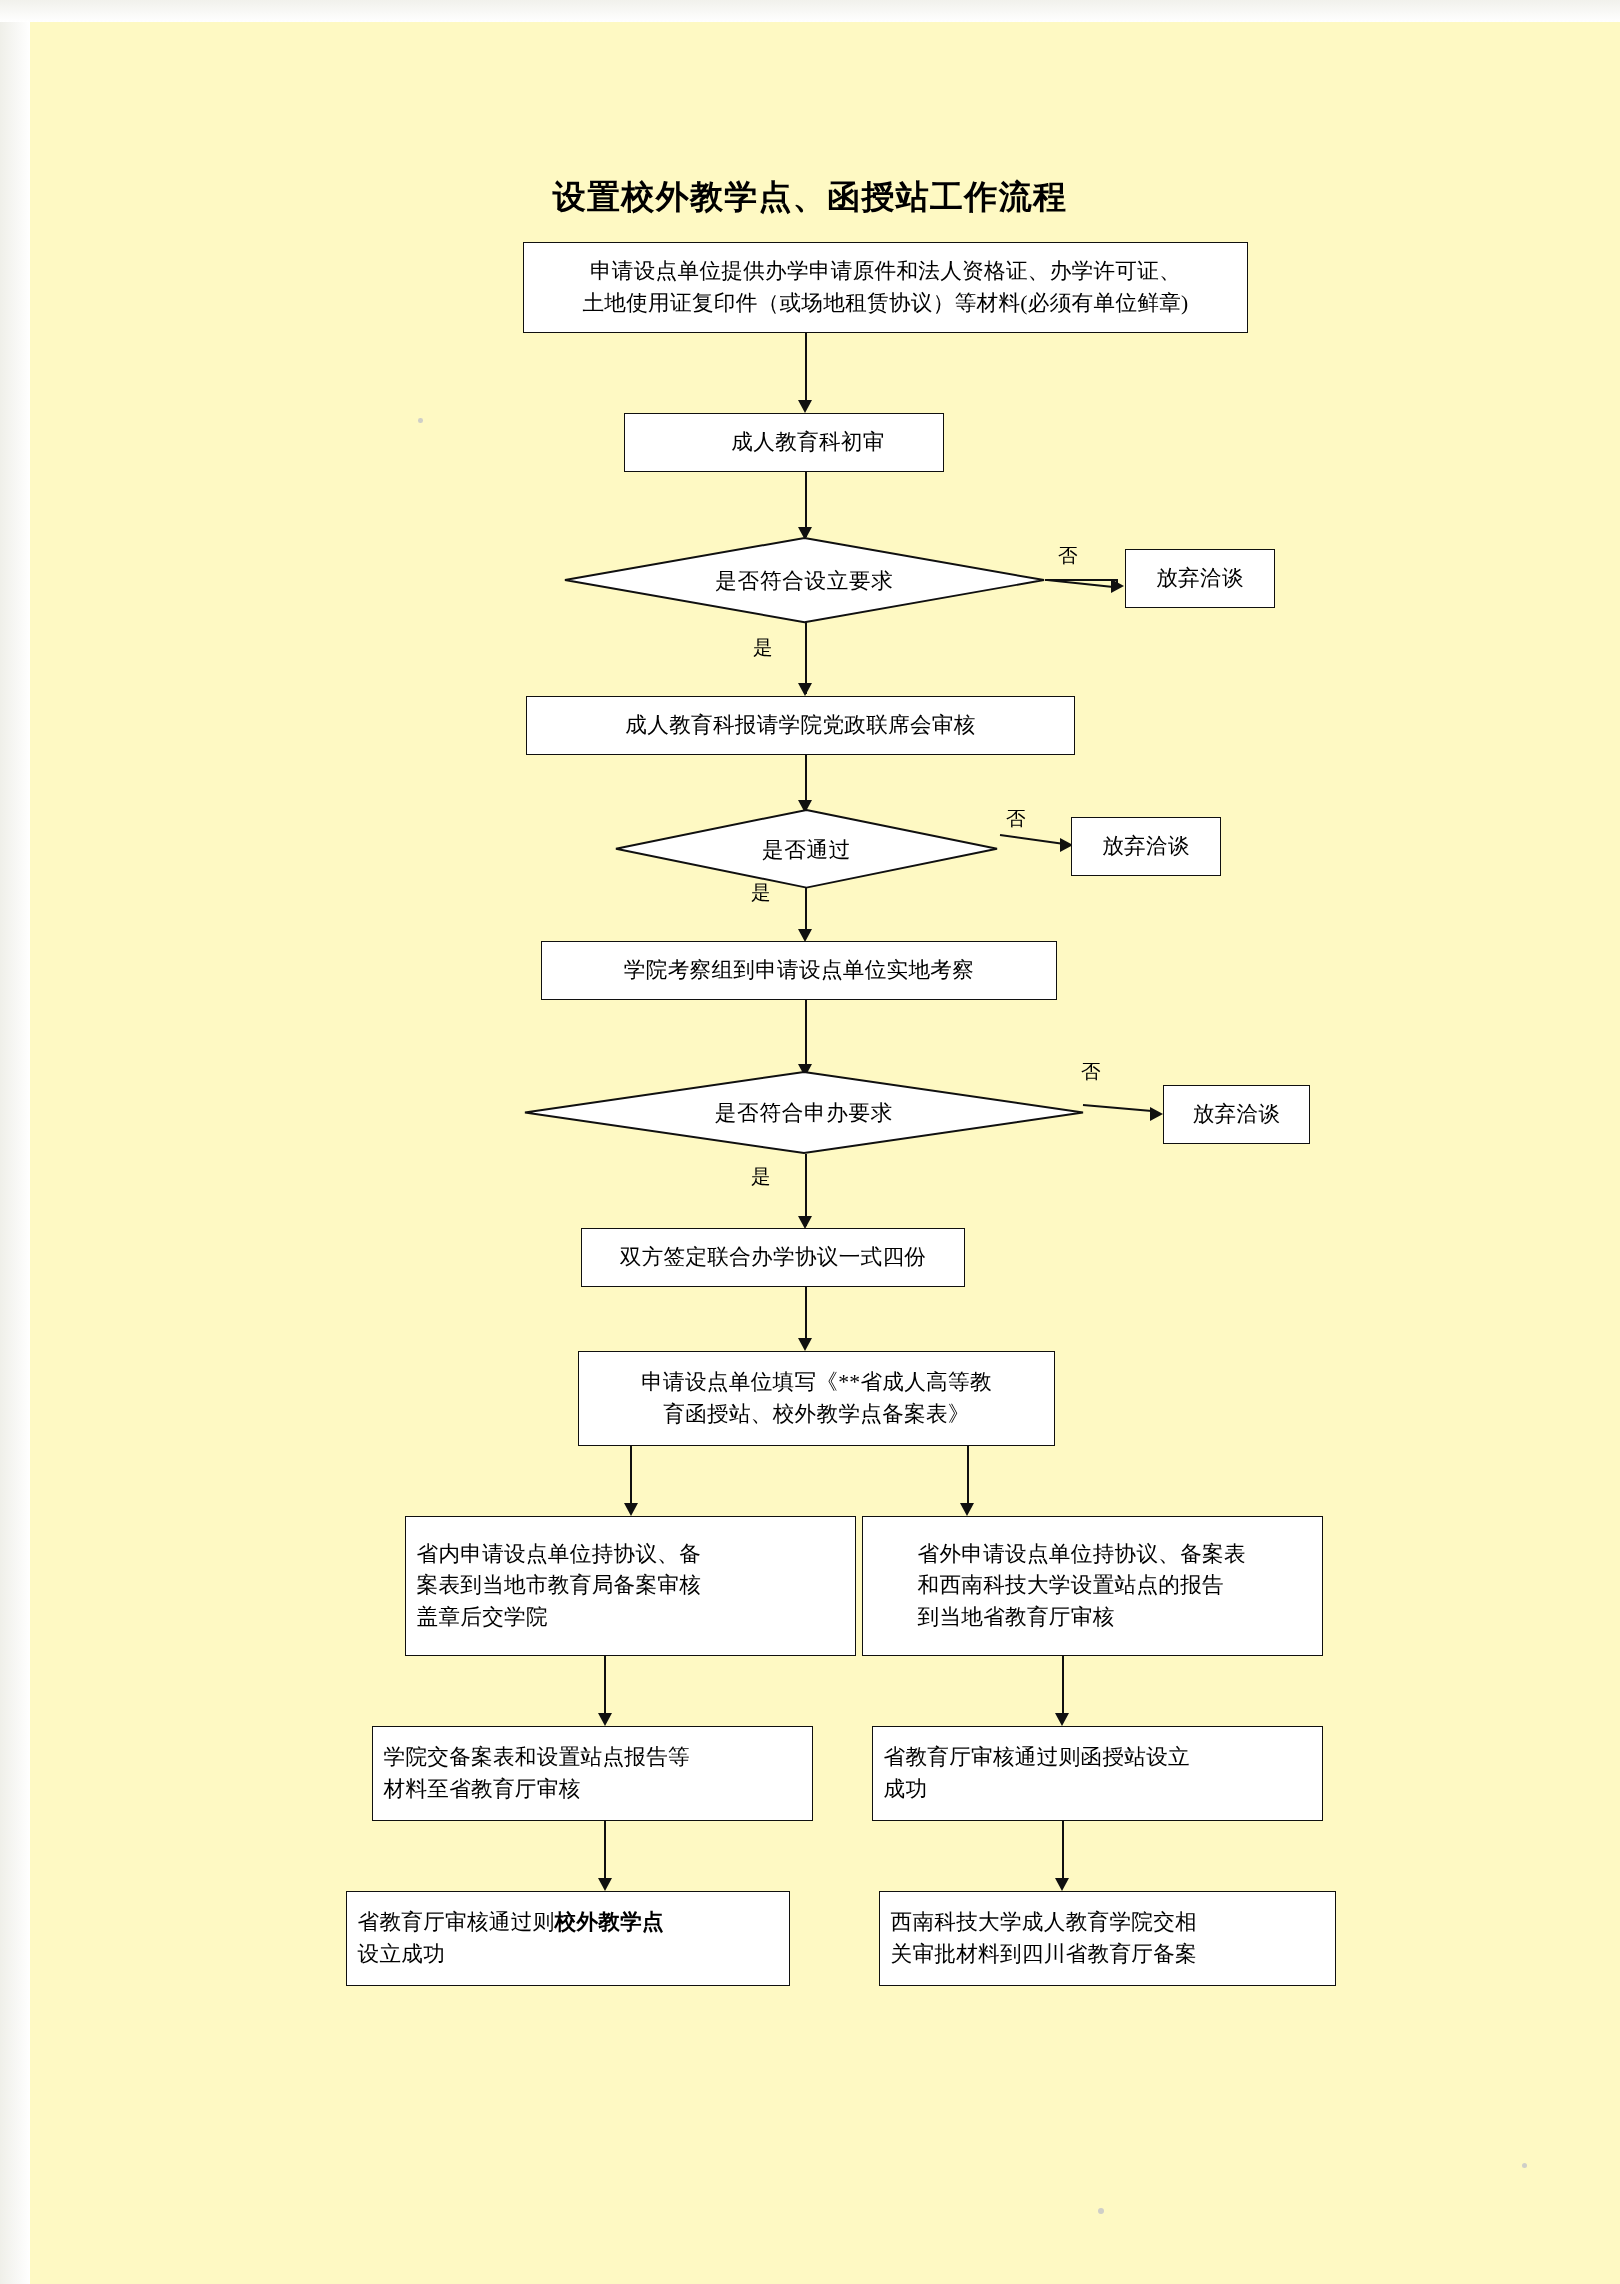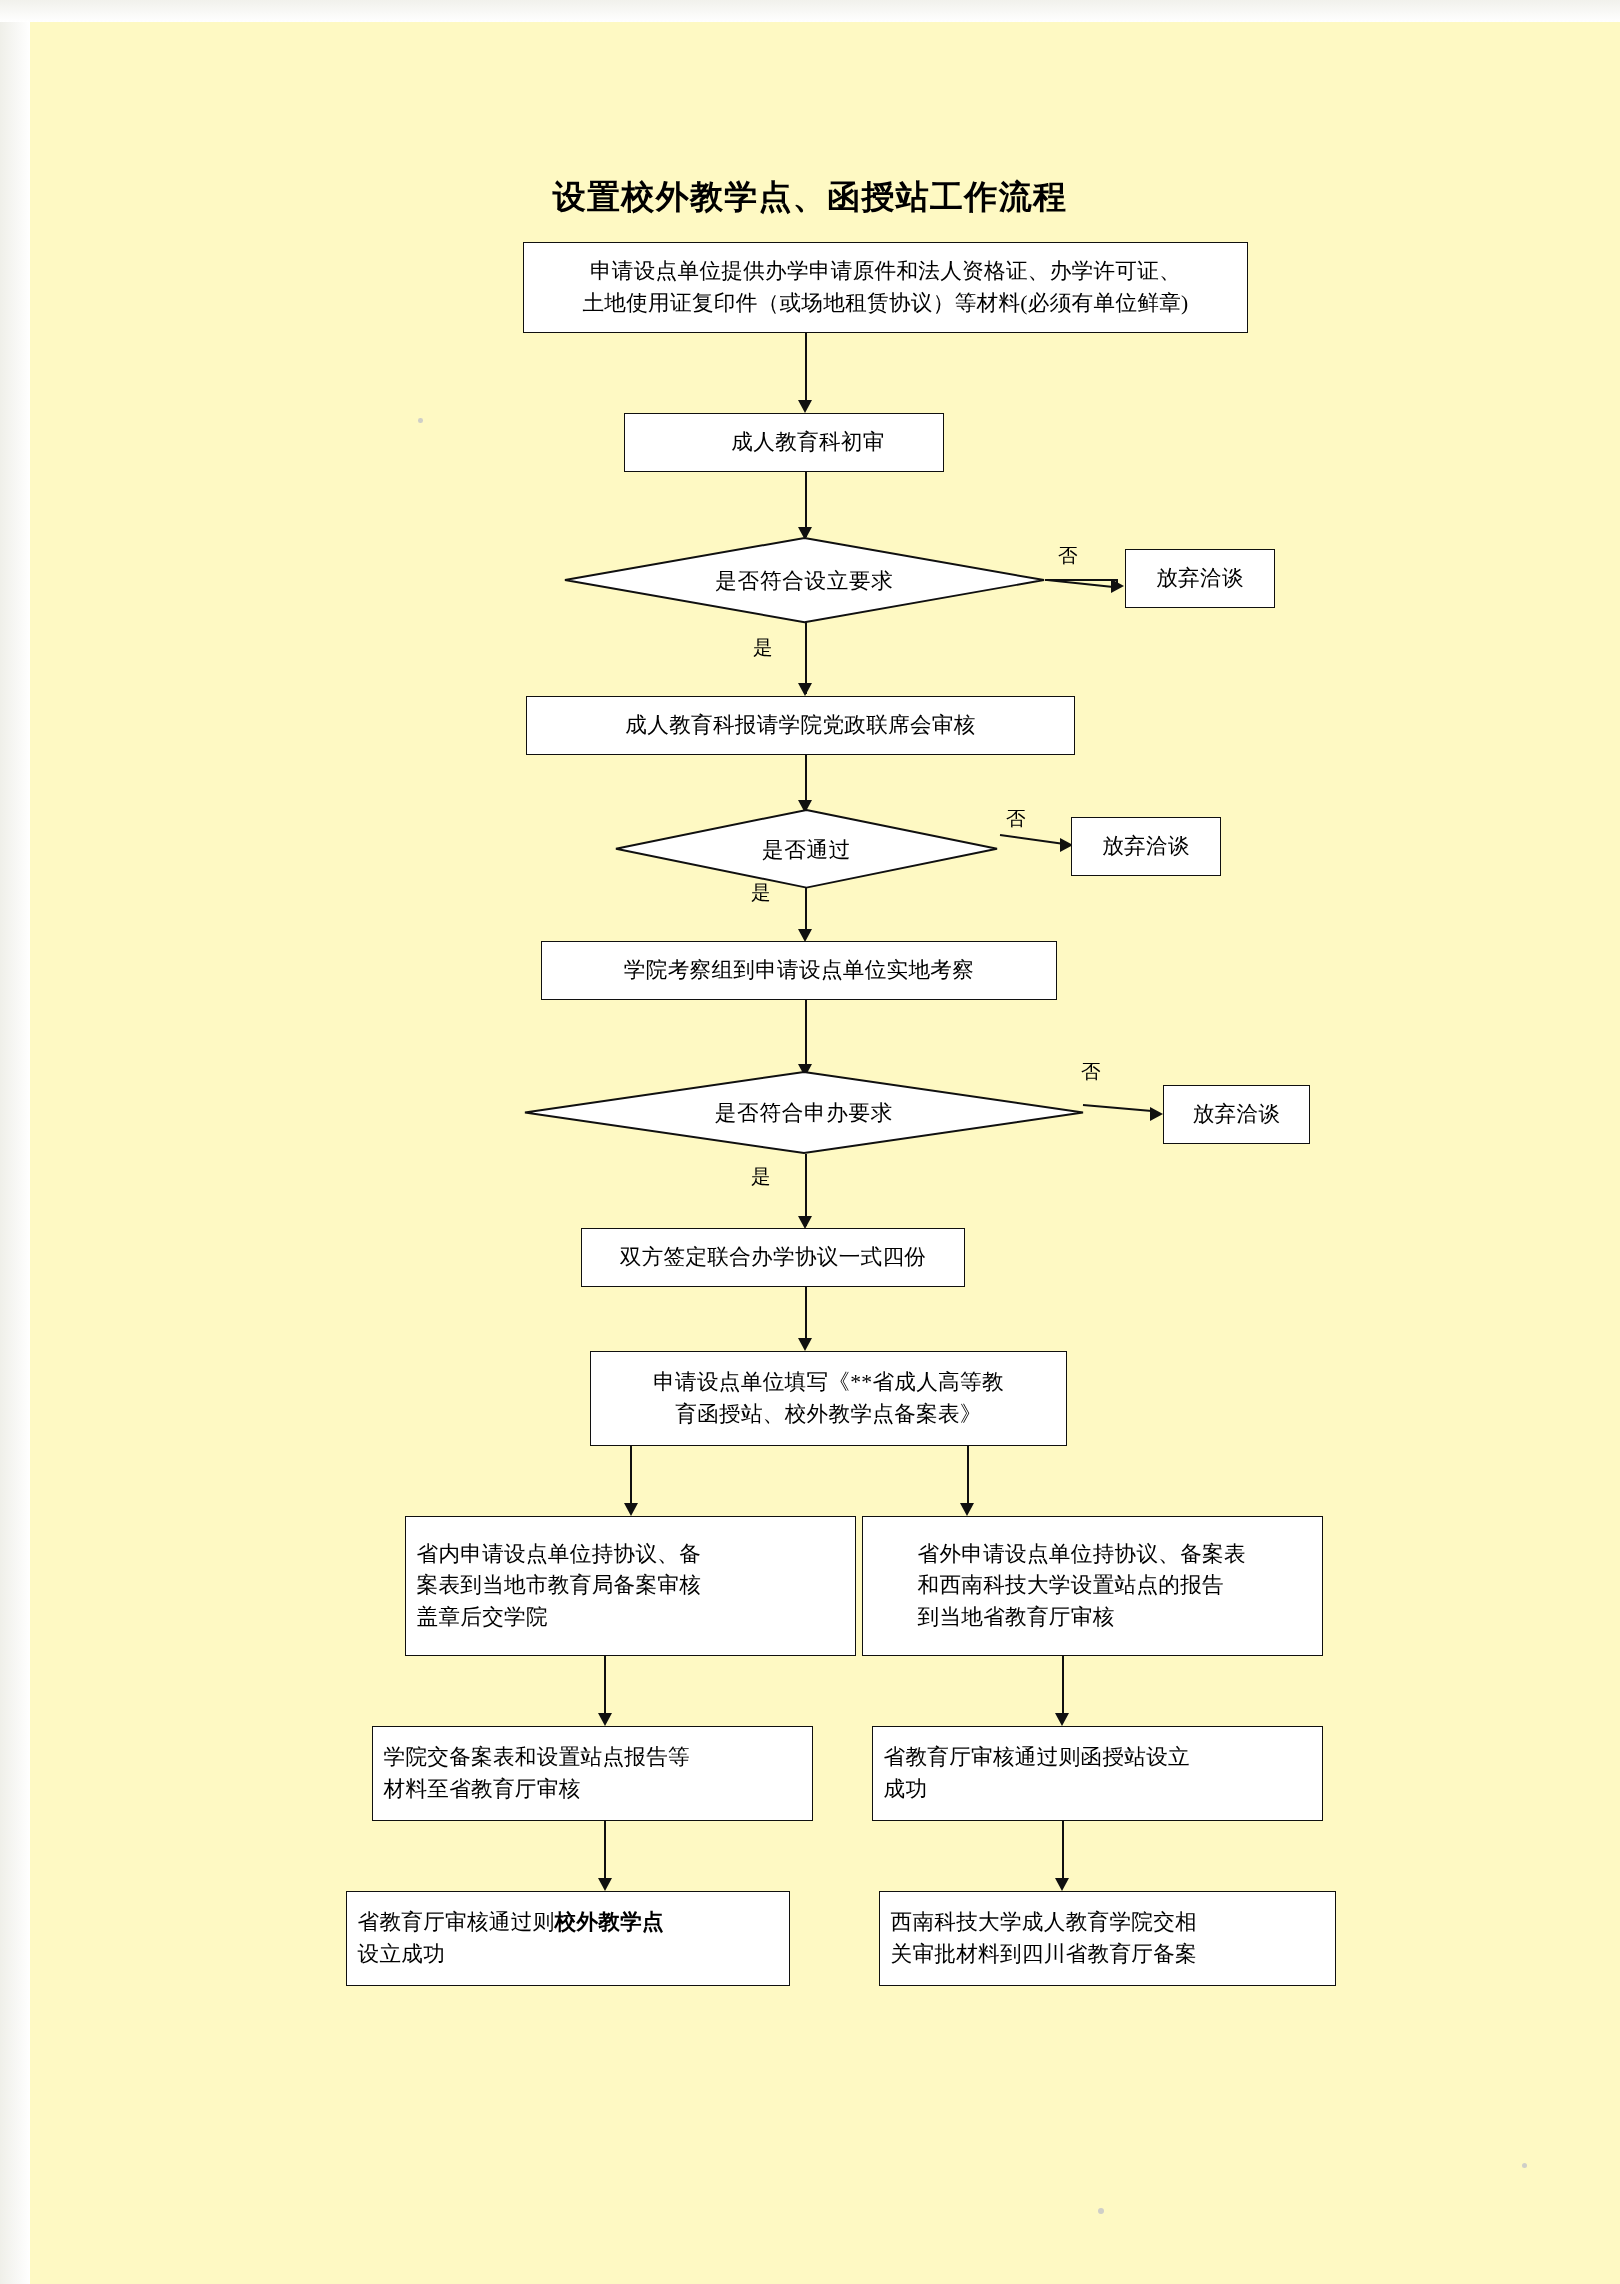--- a/index.html
+++ b/index.html
@@ -222,21 +222,21 @@
   <div class="arrow-down" style="left:798px; top:1216px;"></div>
   <div class="edge-label" style="left:751px; top:1163px;">是</div>
 
   <div class="node center" style="left:581px; top:1228px; width:384px; height:59px;">
     <span class="txt">双方签定联合办学协议一式四份</span>
   </div>
 
   <div class="vline" style="left:805px; top:1287px; height:59px;"></div>
   <div class="arrow-down" style="left:798px; top:1338px;"></div>
 
-  <div class="node center" style="left:578px; top:1351px; width:477px; height:95px;margin-left:12px;">
+  <div class="node center" style="left:578px; top:1351px; width:477px; height:95px;">
     <span class="txt">申请设点单位填写《**省成人高等教
 育函授站、校外教学点备案表》</span>
   </div>
 
   <div class="hline" style="left:630px; top:1446px; width:0px;"></div>
   <div class="vline" style="left:630px; top:1446px; height:65px;"></div>
   <div class="arrow-down" style="left:624px; top:1503px;"></div>
 
   <div class="vline" style="left:967px; top:1446px; height:65px;"></div>
   <div class="arrow-down" style="left:960px; top:1503px;"></div>

